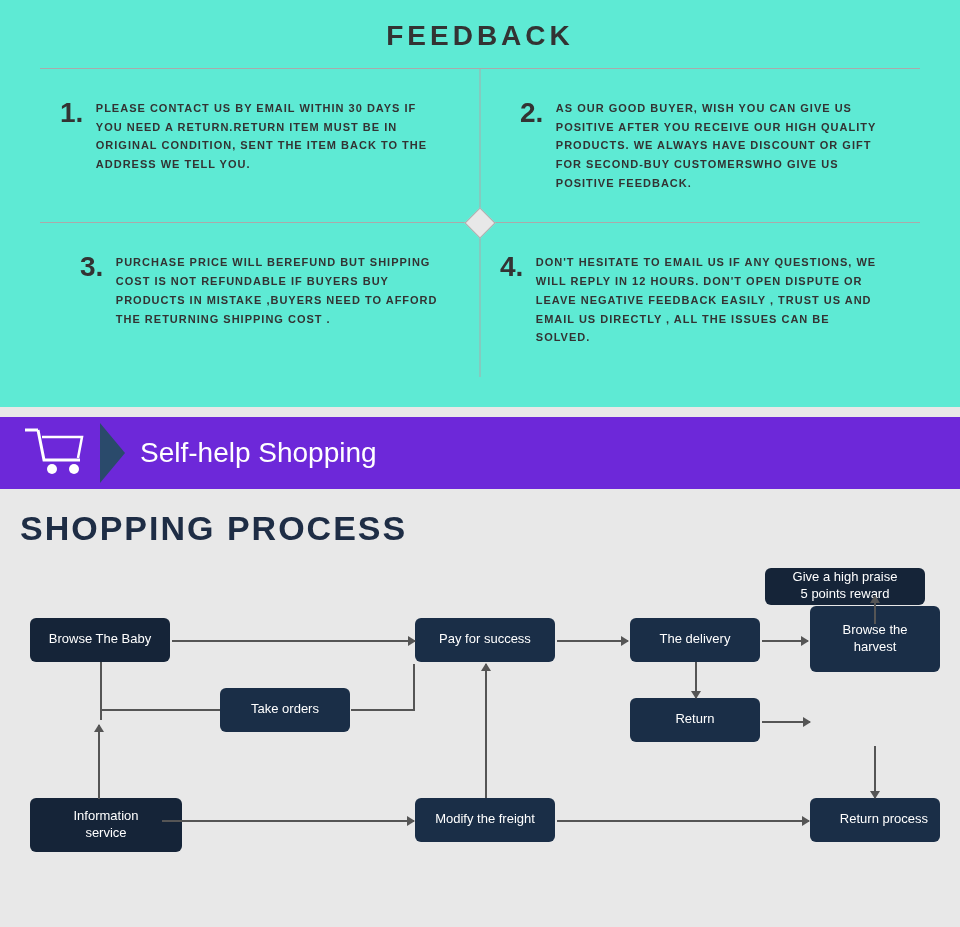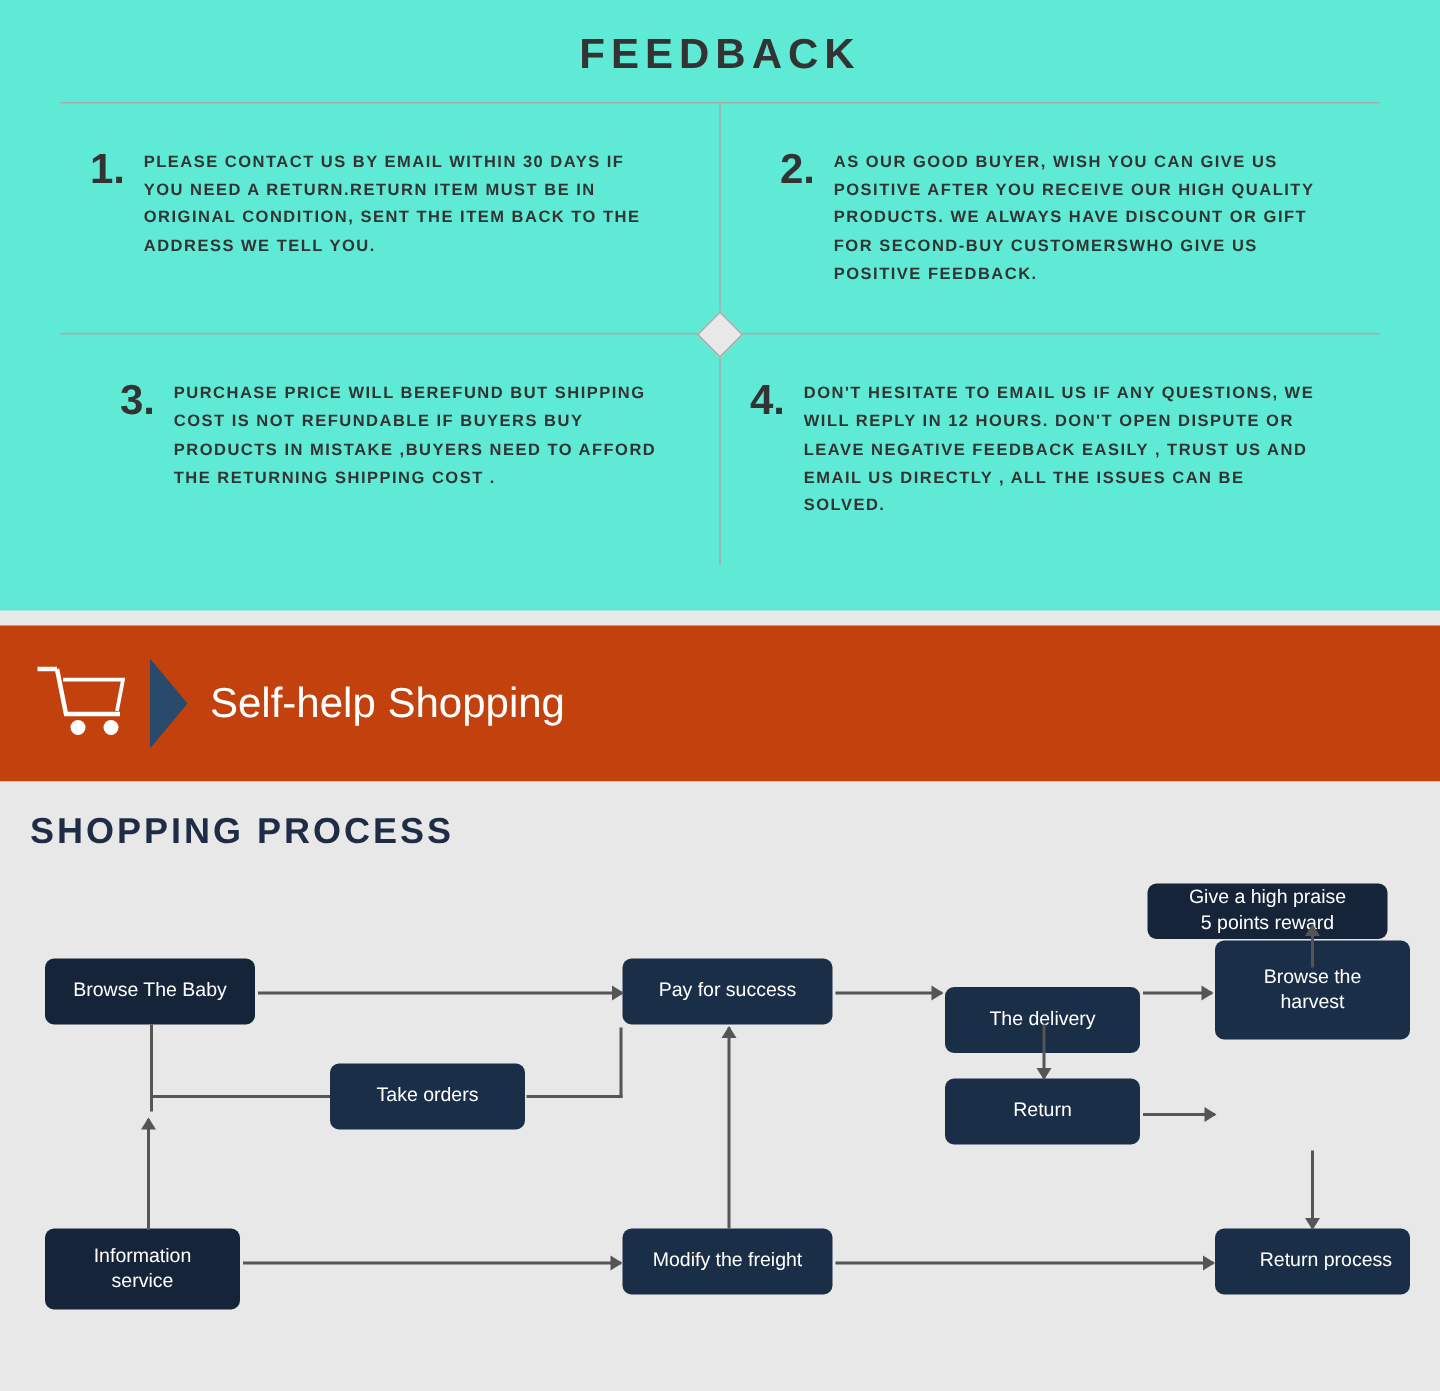--- a/index.html
+++ b/index.html
@@ -100,24 +100,24 @@
       letter-spacing: 1px;
       line-height: 1.7;
       color: #333;
       text-transform: uppercase;
       width: calc(100% - 40px);
       vertical-align: top;
     }
 
     
     .shopping-banner {
-      background: #c2410c;
+      background: #6d28d9;
       display: flex;
       align-items: center;
-      padding: 22px 20px;
+      padding: 6px 20px;
       margin-top: 10px;
     }
 
     .cart-icon {
       width: 70px;
       height: 55px;
       margin-right: 10px;
       position: relative;
     }
 
@@ -136,21 +136,21 @@
       font-weight: normal;
     }
 
     
     .process-section {
       background: #e8e8e8;
       padding: 20px 10px 30px;
     }
 
     .process-title {
-      font-size: 24px;
+      font-size: 34px;
       font-weight: 900;
       color: #1e2d45;
       letter-spacing: 2px;
       text-transform: uppercase;
       margin-bottom: 30px;
       padding-left: 10px;
     }
 
     .process-diagram {
       position: relative;
@@ -303,42 +303,42 @@
   <div class="process-diagram">
 
     <div class="flow-box darker" style="left:20px; top:40px; width:140px; height:44px;">
       <span>Browse The Baby</span>
     </div>
 
     <div class="flow-box dark" style="left:405px; top:40px; width:140px; height:44px;">
       <span>Pay for success</span>
     </div>
 
-    <div class="flow-box dark" style="left:620px; top:40px; width:130px; height:44px;margin-top:19px;">
+    <div class="flow-box dark" style="left:620px; top:40px; width:130px; height:44px;">
       <span>The delivery</span>
     </div>
 
     <div class="flow-box dark" style="left:800px; top:28px; width:130px; height:66px;">
       <span>Browse the harvest</span>
     </div>
 
     <div class="flow-box darker" style="left:760px; top:-20px; width:160px; height:37px; top: -10px; left: 755px;">
       <span style="white-space: pre-line;">Give a high praise
 5 points reward</span>
     </div>
 
     <div class="flow-box dark" style="left:210px; top:110px; width:130px; height:44px;">
       <span>Take orders</span>
     </div>
 
     <div class="flow-box dark" style="left:620px; top:120px; width:130px; height:44px;align-items:center;">
       <span>Return</span>
     </div>
 
-    <div class="flow-box darker" style="left:20px; top:220px; width:130px; height:54px;">
+    <div class="flow-box darker" style="left:20px; top:220px; width:152px; height:54px;">
       <span style="white-space: pre-line;">Information
 service</span>
     </div>
 
     <div class="flow-box dark" style="left:405px; top:220px; width:140px; height:44px;">
       <span>Modify the freight</span>
     </div>
 
     <div class="flow-box dark" style="left:800px; top:220px; width:130px; height:44px;justify-content:flex-end;">
       <span>Return process</span>

